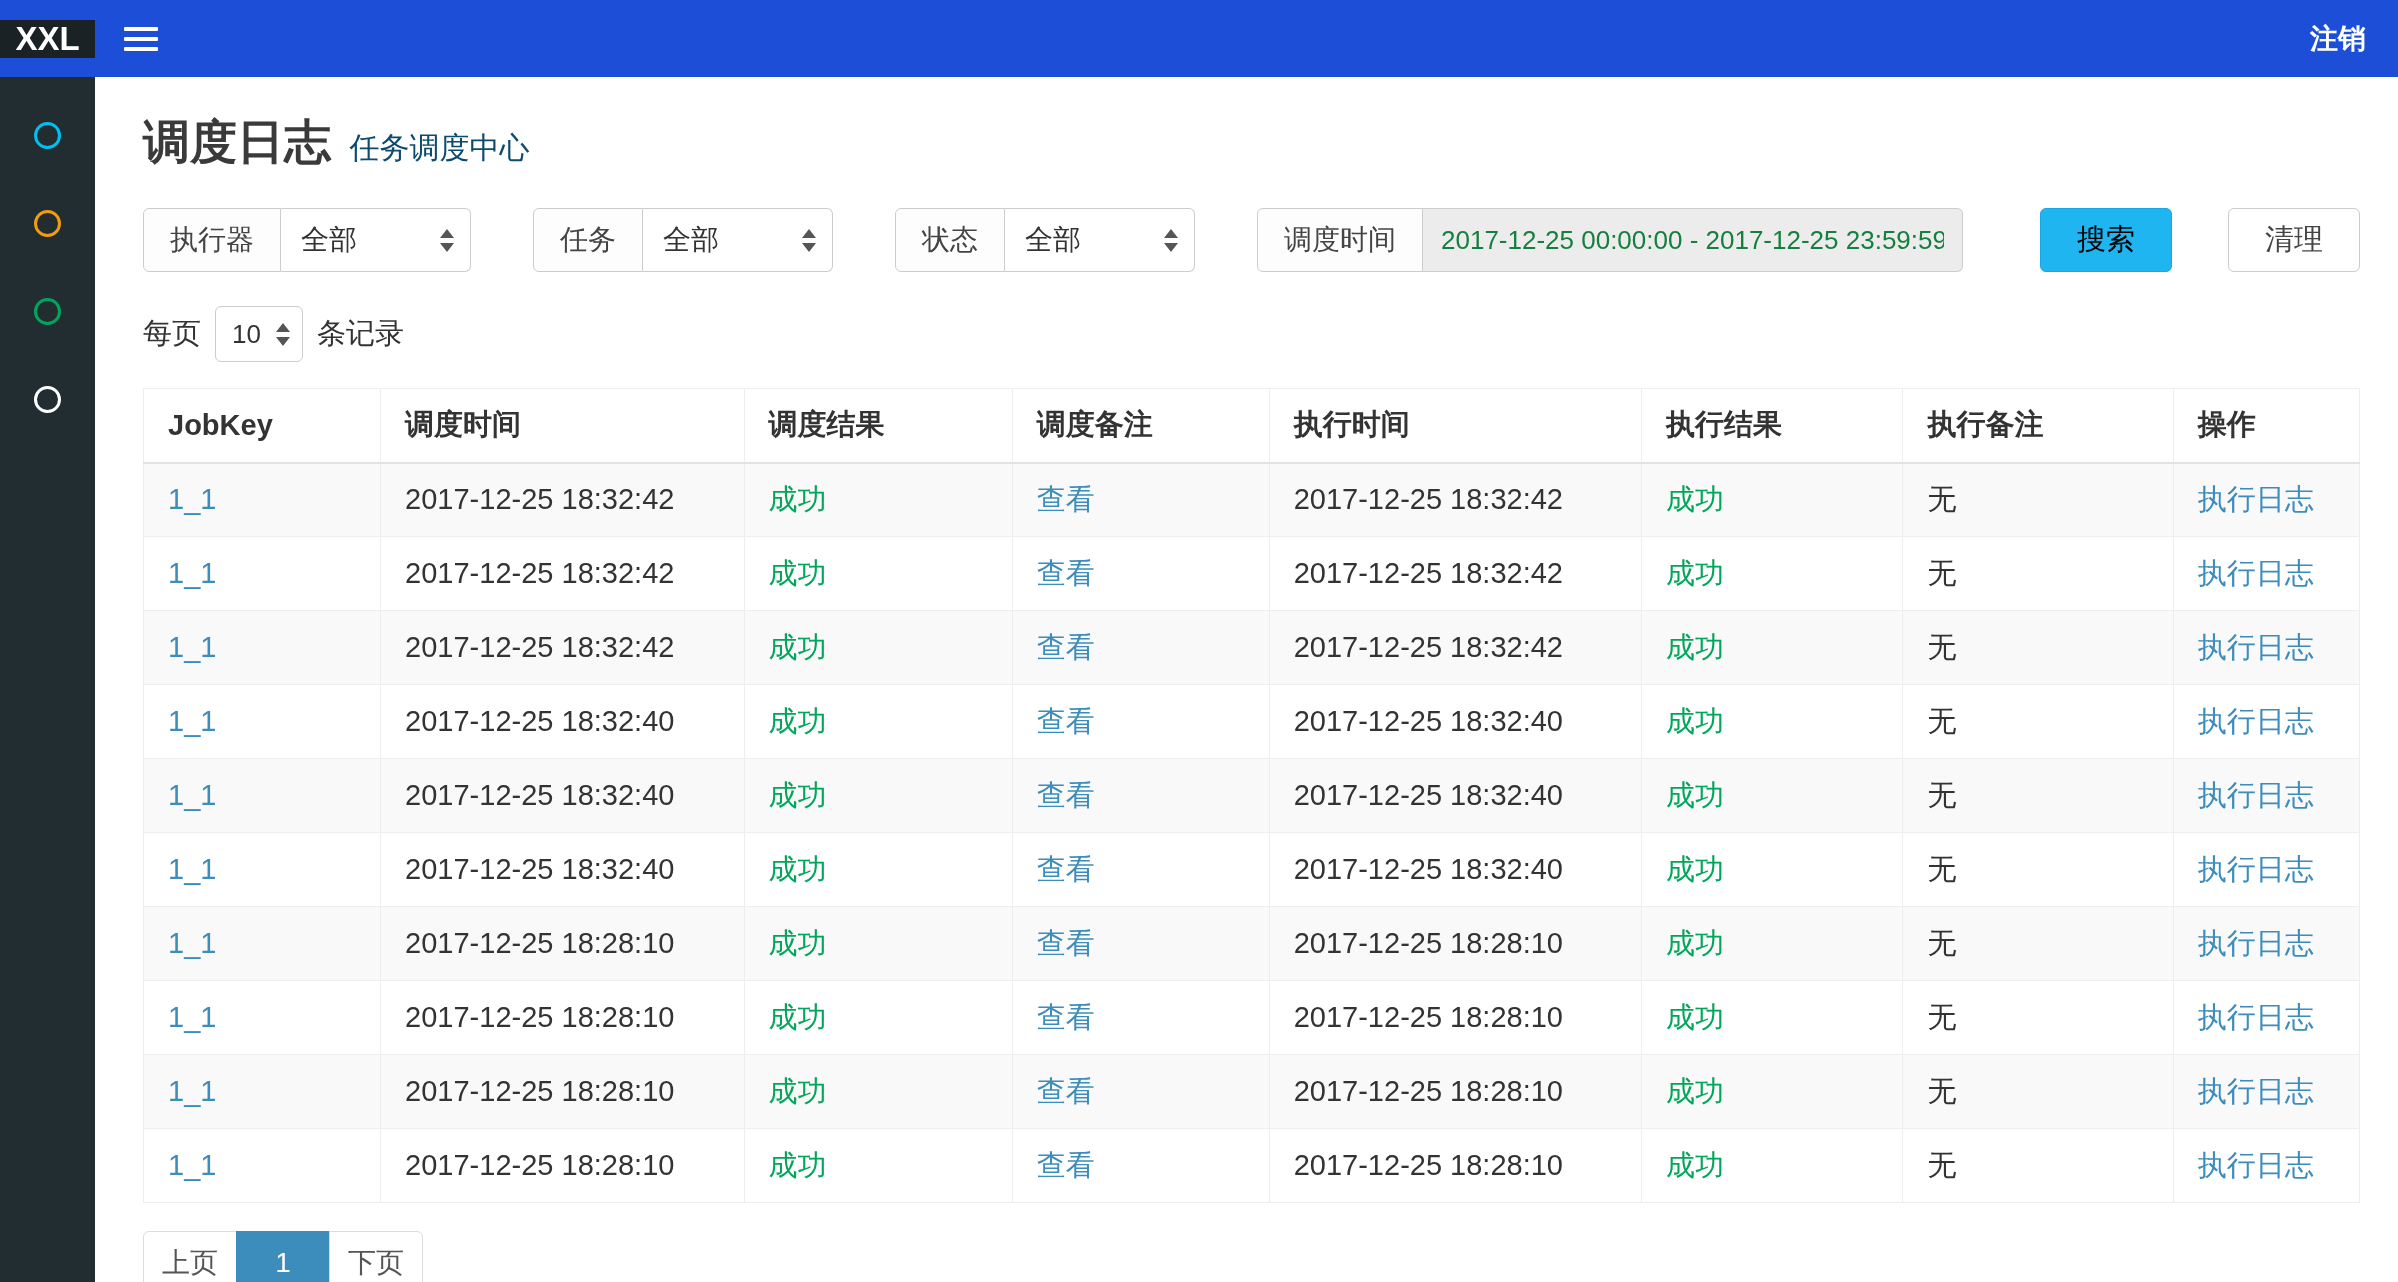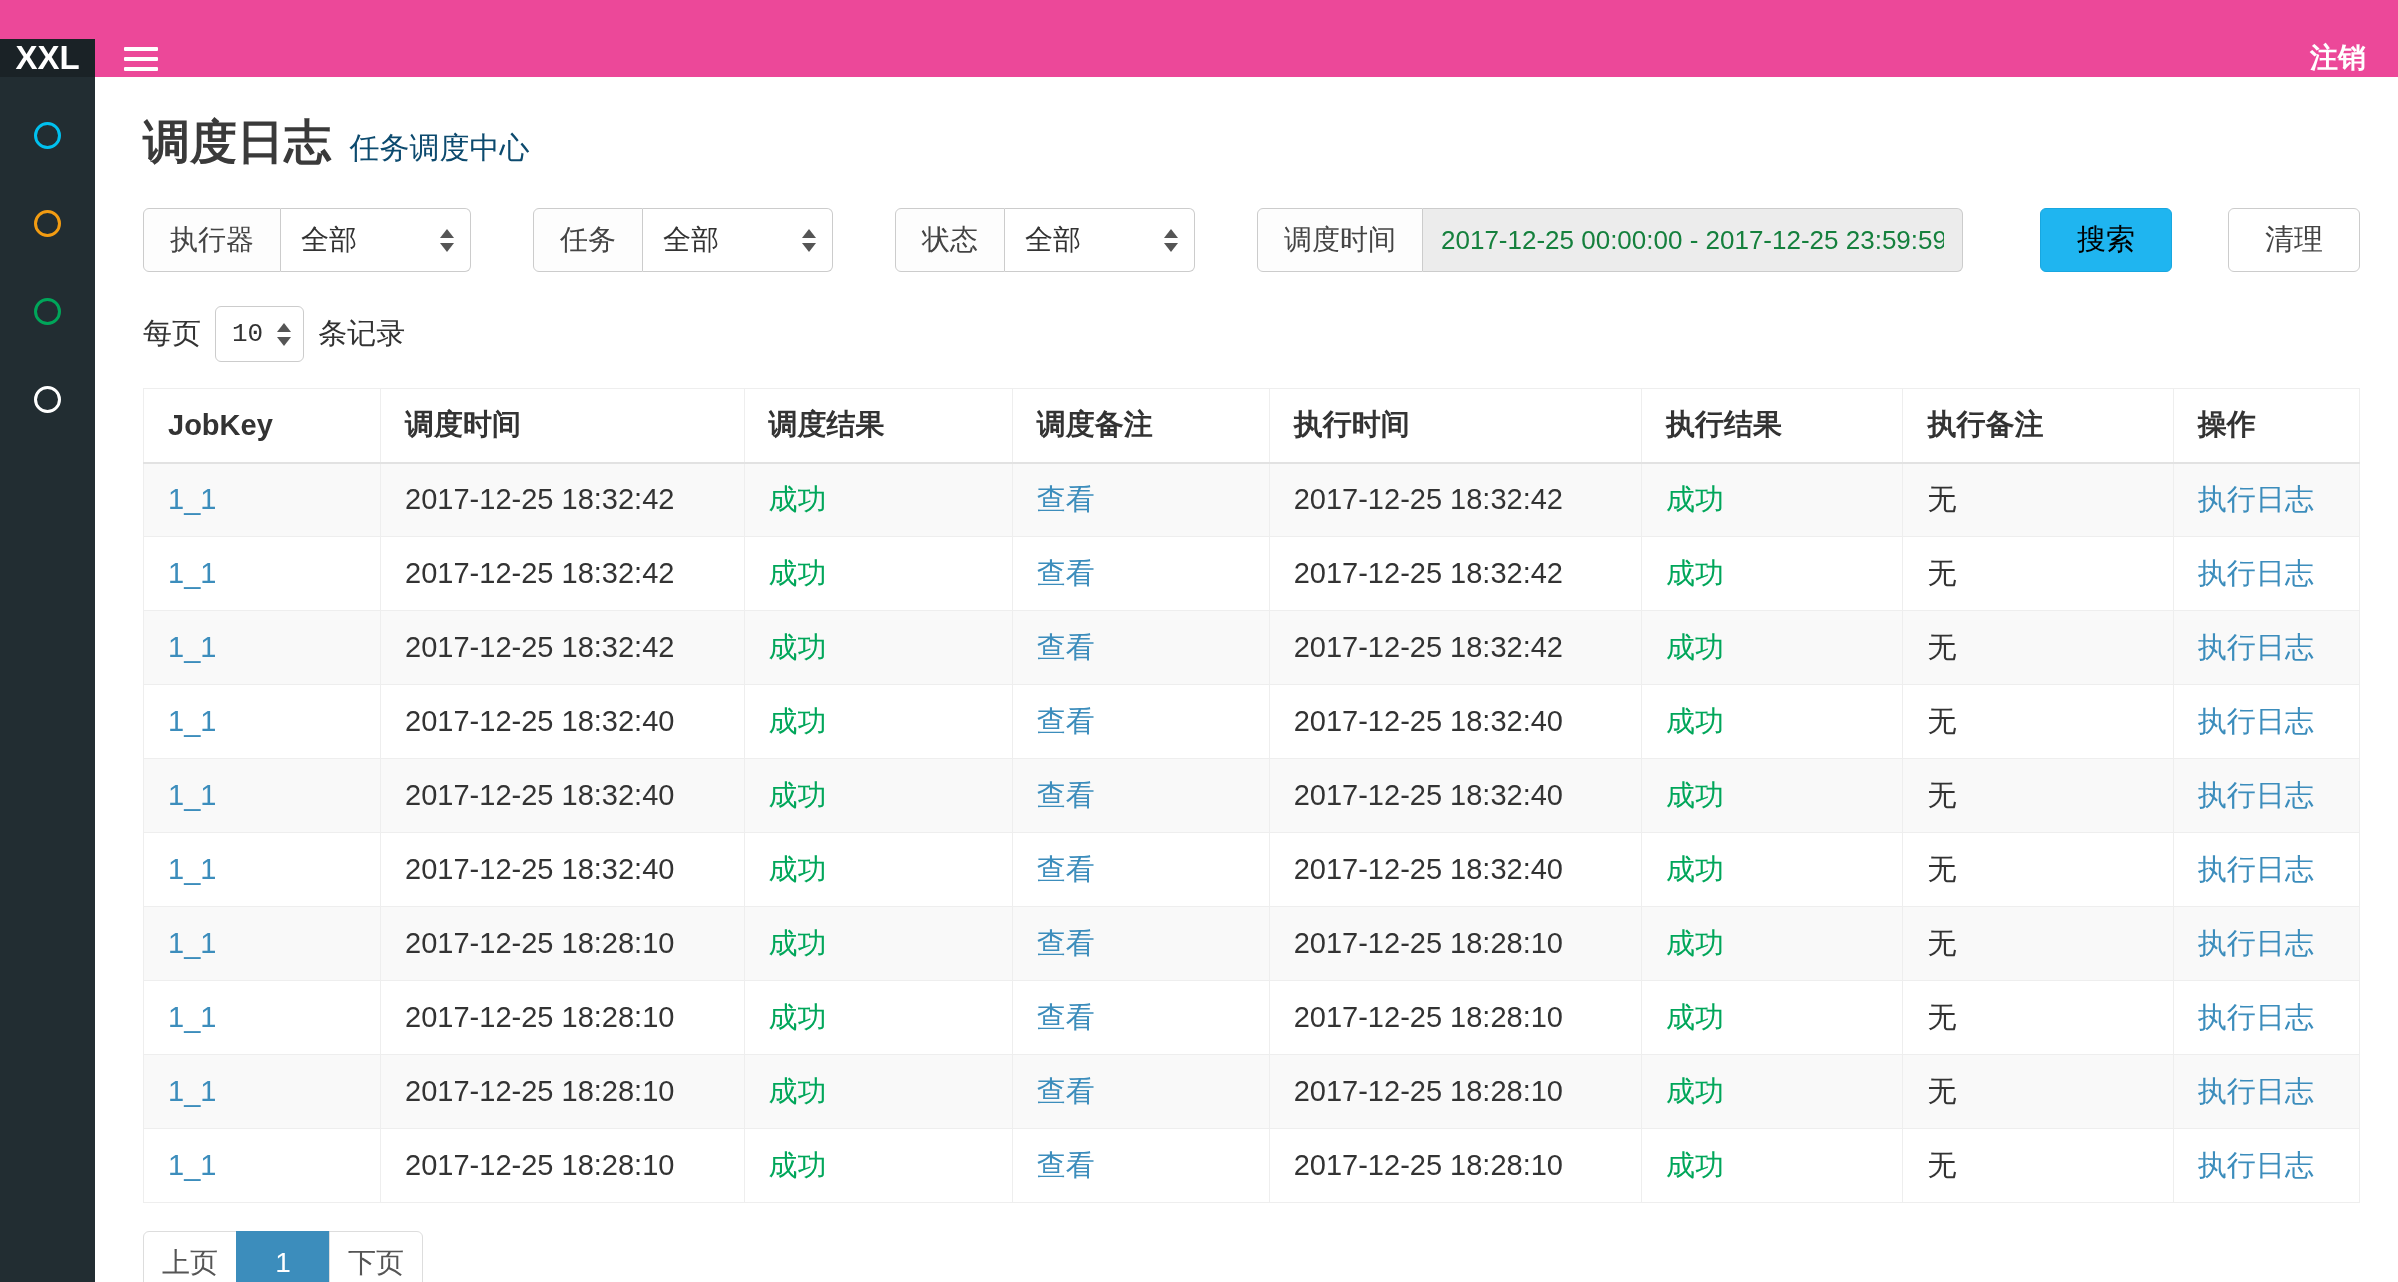--- a/index.html
+++ b/index.html
@@ -6,21 +6,21 @@
   html, body { width: 2398px; height: 1282px; }
   body {
     overflow: hidden;
     background: #fff;
     font-family: "Liberation Sans", "DejaVu Sans", sans-serif;
     color: #333;
     position: relative;
   }
 
   
-  .navbar { display: flex; height: 77px; background: #ec4899; align-items: flex-end; }
+  .navbar { display: flex; height: 77px; background: #1d4ed8; align-items: center; }
   .logo {
     width: 95px; background: #1a2226; color: #fff;
     font-size: 33px; font-weight: bold;
     display: flex; align-items: center; justify-content: center;
   }
   .nav-toggle { width: 92px; display: flex; align-items: center; justify-content: center; cursor: pointer; }
   .hamburger i { display: block; width: 34px; height: 4px; background: #fff; margin: 6px 0; border-radius: 1px; }
   .nav-spacer { flex: 1; }
   .logout {
     display: flex; align-items: center; padding: 0 32px;
@@ -64,21 +64,21 @@
   }
 
   .btn { height: 64px; border-radius: 6px; font-size: 29px; padding: 0 36px; cursor: pointer; font-family: inherit; }
   .btn-search { background: #1fb5f0; border: 1px solid #18a7e0; color: #000000; margin-left: auto; }
   .btn-clear  { background: #fff; border: 1px solid #ccc; color: #444; margin-left: 56px; }
 
   
   .pagesize-row { display: flex; align-items: center; margin: 34px 0 26px; font-size: 29px; gap: 14px; }
   .selectbox.small {
     border: 1px solid #ccc; border-radius: 6px; border-left: 1px solid #ccc;
-    min-width: 88px; height: 56px; padding: 0 12px 0 16px; font-size: 26px; gap: 14px; font-family: Liberation Mono, monospace;
+    min-width: 88px; height: 56px; padding: 0 12px 0 16px; font-size: 26px; gap: 14px;
   }
 
   
   table { width: 100%; border-collapse: collapse; border: 1px solid #eee; }
   th, td { border: 1px solid #eee; text-align: left; padding: 0 8px 0 24px; height: 74px; font-size: 29px; }
   th { font-weight: bold; border-bottom: 2px solid #e2e2e2; background: #fff; }
   tbody tr:nth-child(odd) { background: #f9f9f9; }
   .tlink { color: #3c8dbc; text-decoration: none; cursor: pointer; }
   .success { color: #00a65a; }
 

